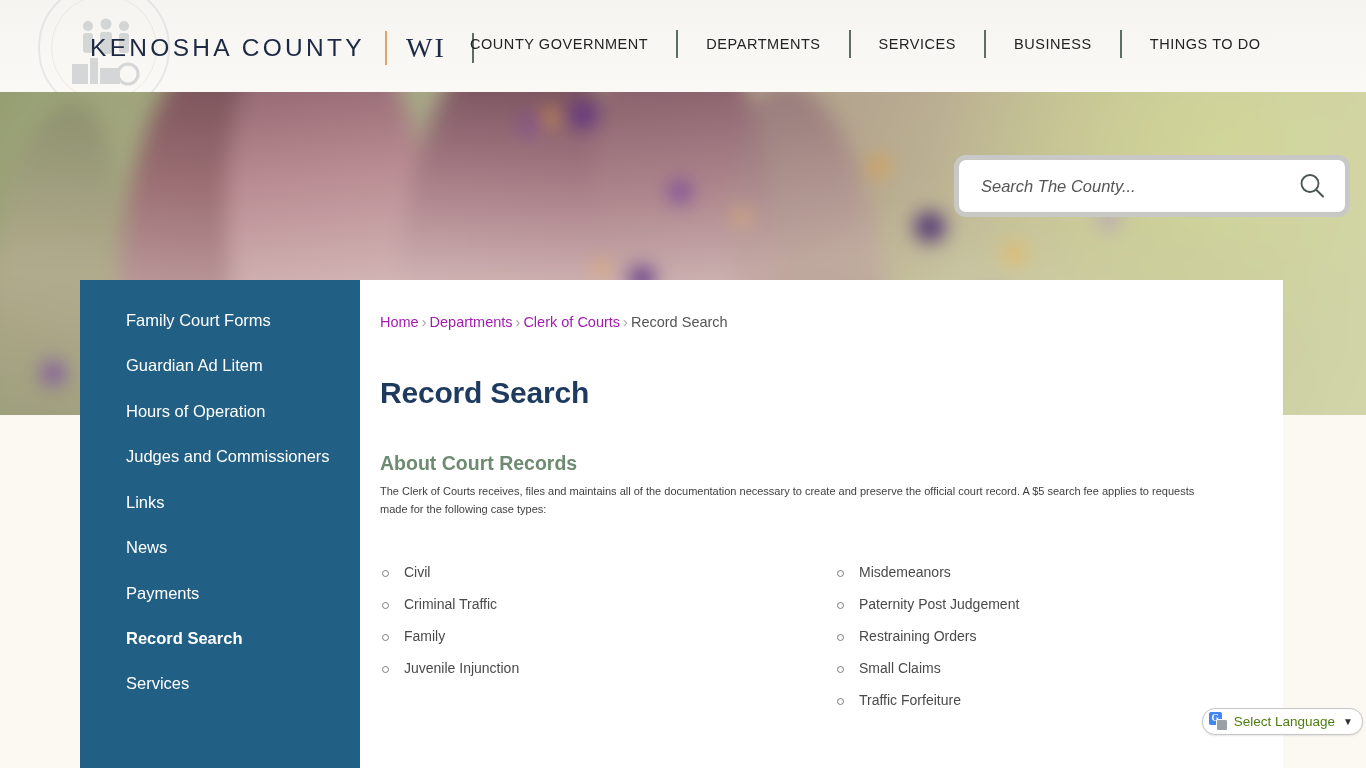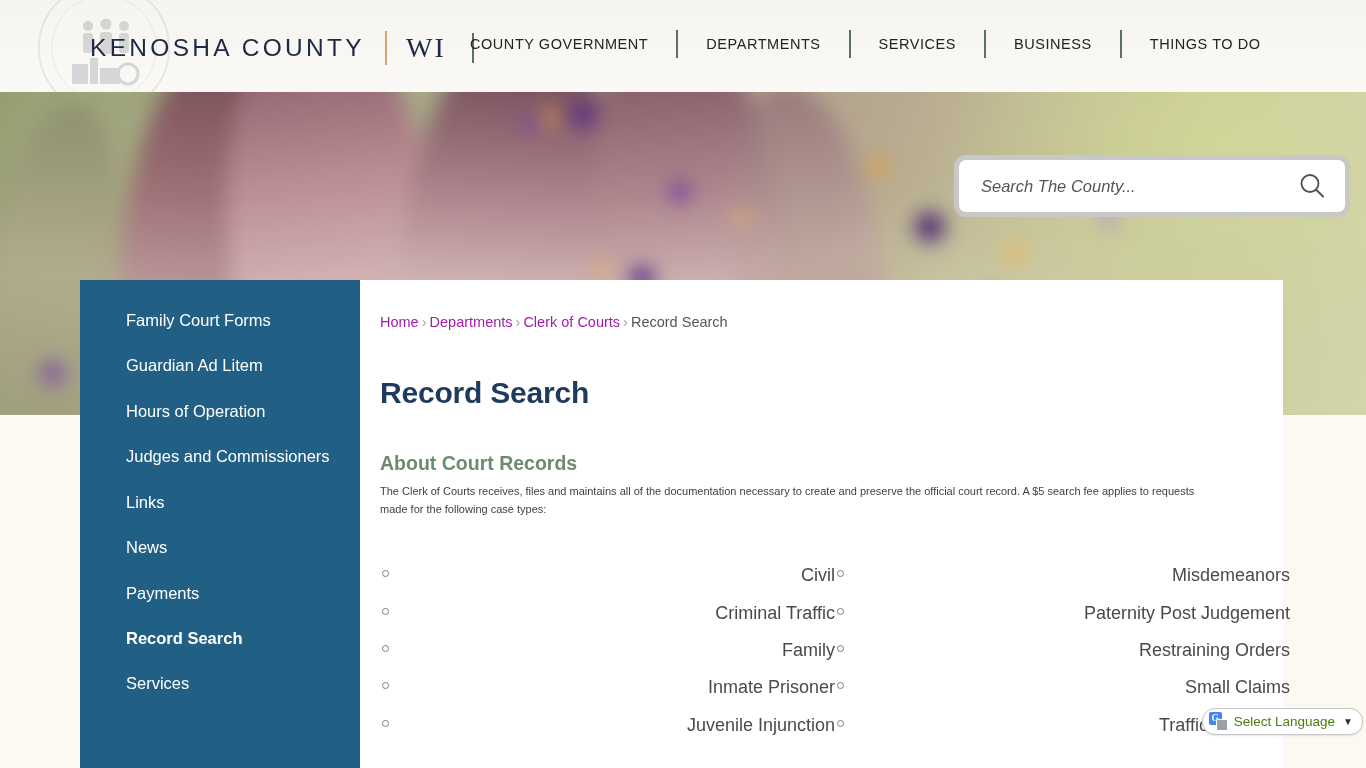--- a/index.html
+++ b/index.html
@@ -298,26 +298,25 @@
     display: flex;
     margin: 45px 0 0 0;
     gap: 0;
   }
   .case-col { width: 455px; flex: 0 0 auto; }
   .case-col ul {
     list-style: none;
   }
   .case-col li {
     position: relative;
-    font-size: 18px;
+    font-size: 14px;
     color: #4A4A4A;
     padding: 0 0 0 24px;
     margin-bottom: 13px;
     line-height: 1.35;
-    text-align: right;
   }
   .case-col li::before {
     content: "";
     position: absolute;
     left: 2px;
     top: 7px;
     width: 5px;
     height: 5px;
     border: 1px solid #7D7D7D;
     border-radius: 50%;
@@ -478,21 +477,20 @@
   <h2 class="section-heading">About Court Records</h2>
 
   <p class="body-copy">The Clerk of Courts receives, files and maintains all of the documentation necessary to create and preserve the official court record. A $5 search fee applies to requests made for the following case types:</p>
 
   <div class="case-type-columns">
     <div class="case-col">
       <ul>
         <li>Civil</li>
         <li>Criminal Traffic</li>
         <li>Family</li>
-        <li>Inmate Prisoner</li>
         <li>Juvenile Injunction</li>
       </ul>
     </div>
     <div class="case-col">
       <ul>
         <li>Misdemeanors</li>
         <li>Paternity Post Judgement</li>
         <li>Restraining Orders</li>
         <li>Small Claims</li>
         <li>Traffic Forfeiture</li>

